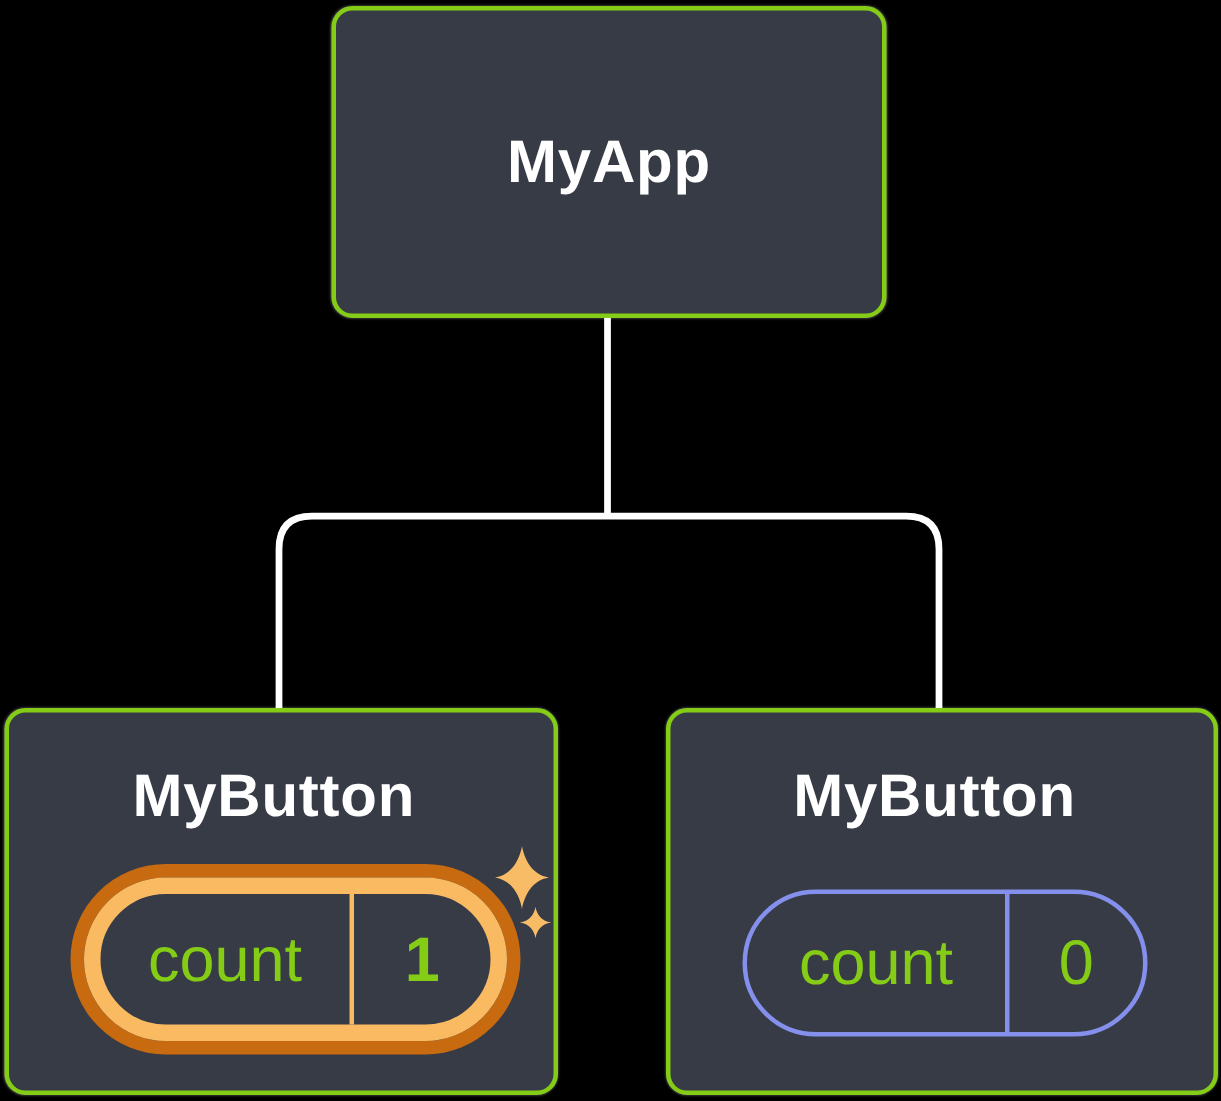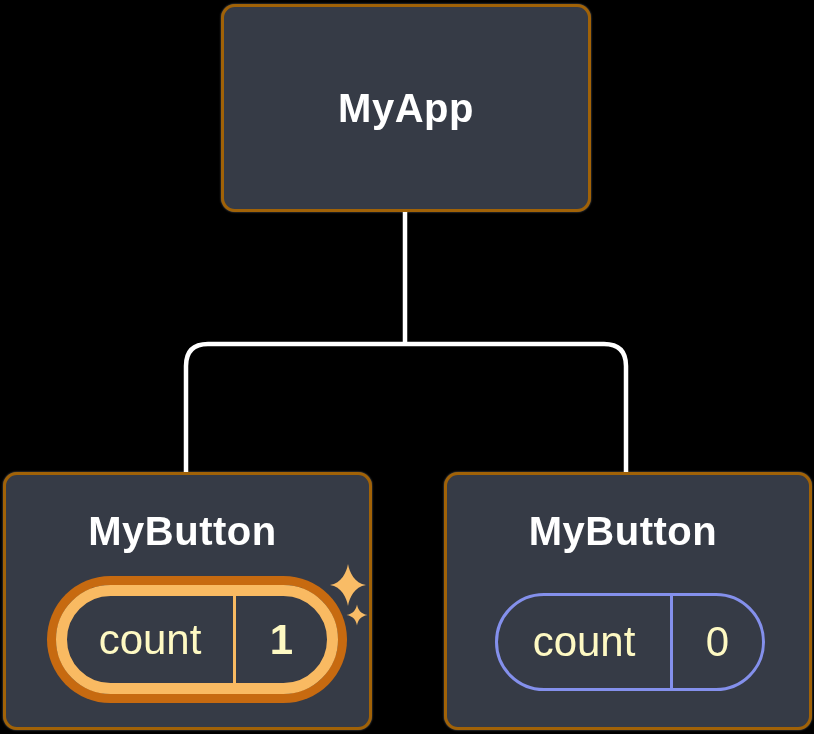--- a/index.html
+++ b/index.html
@@ -13,21 +13,21 @@
   }
   #connectors {
     position: absolute;
     inset: 0;
     z-index: 0;
   }
   .node {
     position: absolute;
     box-sizing: border-box;
     background: #363b46;
-    border: 3px solid #a16207;
+    border: 3px solid #84cc16;
     border-radius: 14px;
     z-index: 1;
     box-shadow: 0 0 2px rgba(255,255,255,0.45);
   }
   #node-root {
     left: 221px; top: 4px;
     width: 370px; height: 208px;
     display: flex; align-items: center; justify-content: center;
   }
   #node-child-left  { left: 3px;   top: 472px; width: 369px; height: 258px; }
@@ -45,21 +45,21 @@
     top: 34px;
     text-align: center;
   }
   .pill {
     position: absolute;
     box-sizing: border-box;
     display: flex;
     align-items: stretch;
     border-radius: 999px;
     font-size: 42px;
-    color: #fef9c3;
+    color: #84cc16;
   }
   .pill .cell {
     display: flex;
     align-items: center;
     justify-content: center;
     white-space: nowrap;
   }
   .pill .cell-key { flex: 1; }
   #pill-highlighted {
     left: 50px; top: 110px;

